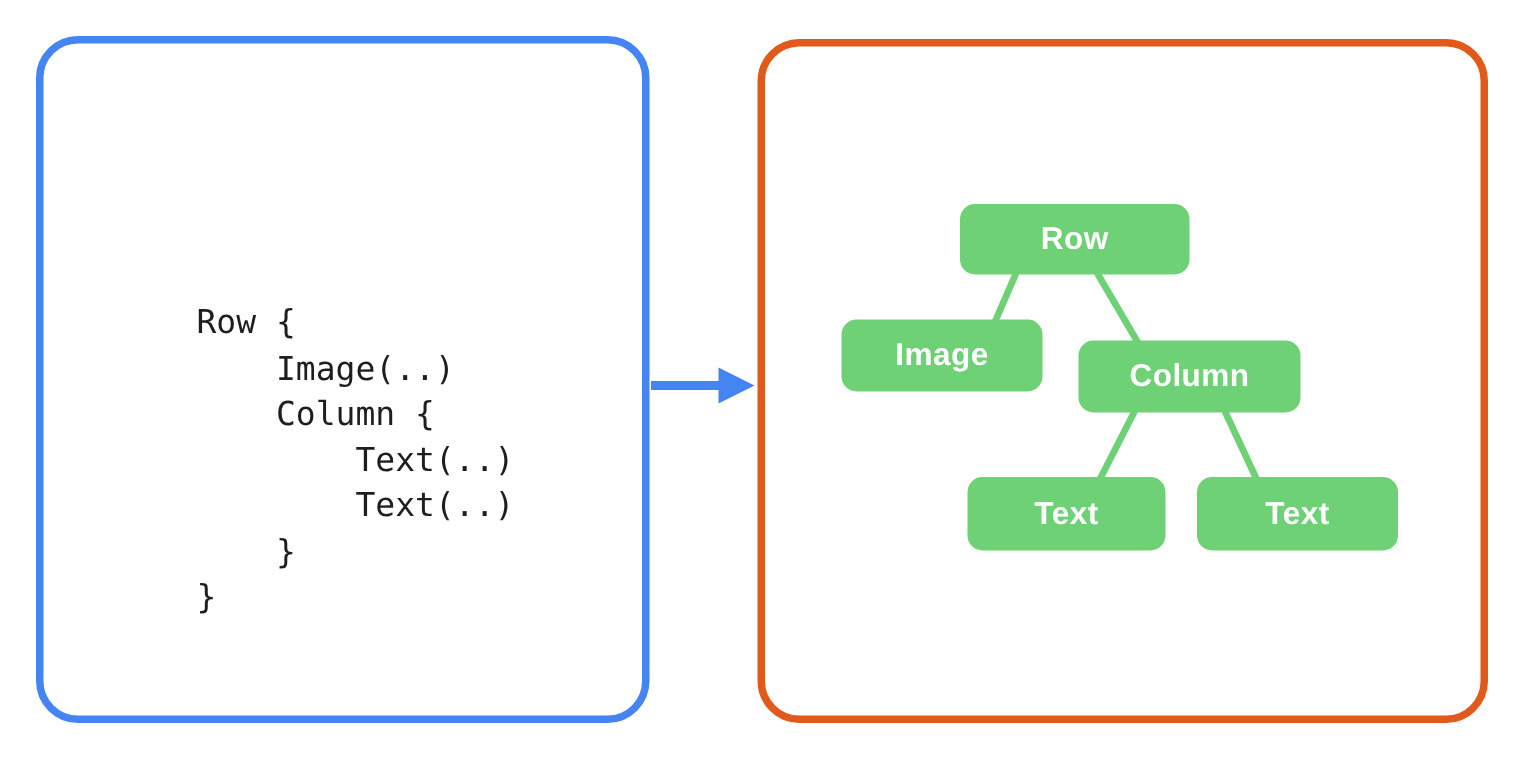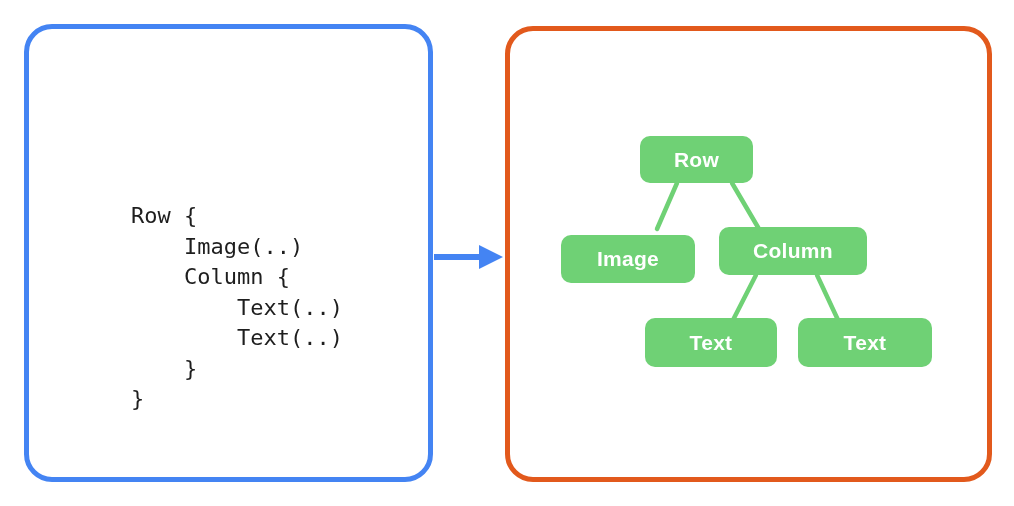--- a/index.html
+++ b/index.html
@@ -60,22 +60,22 @@
     color: var(--node-text, #FFFFFF);
     border-radius: 10px;
     display: flex;
     align-items: center;
     justify-content: center;
     font-weight: bold;
     font-size: 21px;
     letter-spacing: 0.3px;
     box-sizing: border-box;
   }
-  .node-row    { left: 640px; top: 136px; width: 113px; height: 47px; }
-  .node-image  { left: 561px; top: 235px; width: 134px; height: 48px; }
+  .node-row    { left: 640px; top: 136px; width: 153px; height: 47px; }
+  .node-image  { left: 561px; top: 213px; width: 134px; height: 48px; }
   .node-column { left: 719px; top: 227px; width: 148px; height: 48px; }
   .node-text1  { left: 645px; top: 318px; width: 132px; height: 49px; }
   .node-text2  { left: 798px; top: 318px; width: 134px; height: 49px; }
   .edge { stroke: var(--green, #6FD175); stroke-width: 4.5; stroke-linecap: round; }
   .arrow-line { stroke: var(--blue, #4484F3); stroke-width: 6; }
   .arrow-head { fill: var(--blue, #4484F3); }
 </style>
 </head>
 <body>
 

